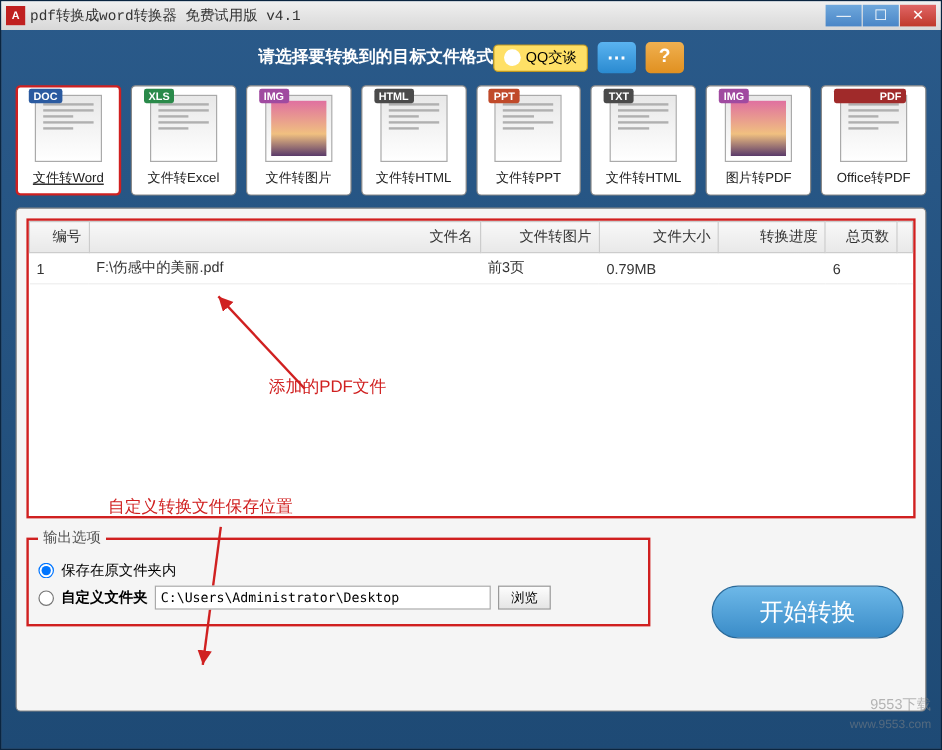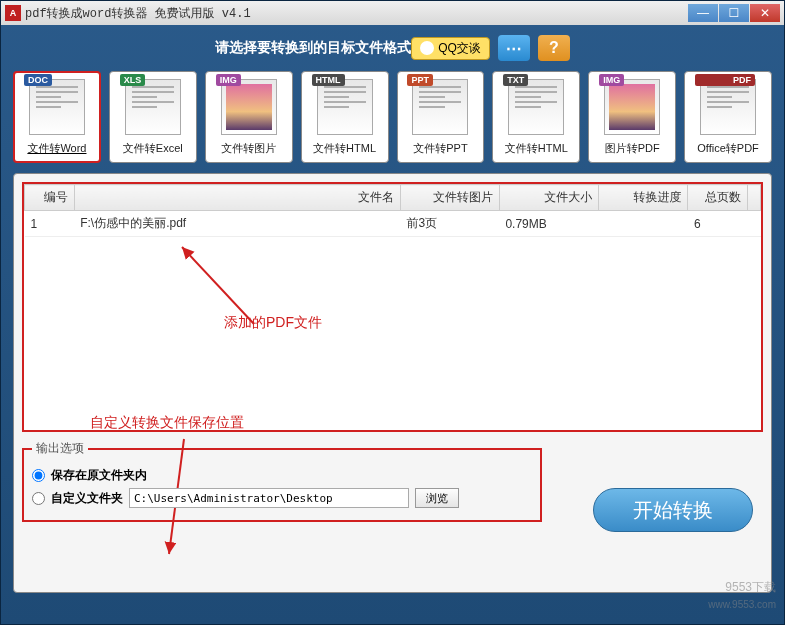--- a/index.html
+++ b/index.html
@@ -265,21 +265,21 @@
           </marker>
         </defs>
       <line x1="20" y1="5" x2="5" y2="120" stroke="#d02020" stroke-width="2" marker-end="url(#ah2)"></line>
     </svg>
 
 
     <fieldset class="output-fieldset">
       <legend>输出选项</legend>
       <div class="radio-row">
         <input type="radio" name="out" checked="" style="">
-        <label style="font-weight:bold;text-align:right;">保存在原文件夹内</label>
+        <label style="font-weight:normal;text-align:right;">保存在原文件夹内</label>
       </div>
       <div class="radio-row">
         <input type="radio" name="out" style="">
         <label style="font-weight:bold;">自定义文件夹</label>
         <input type="text" value="C:\Users\Administrator\Desktop" style="">
         <button class="browse-btn">浏览</button>
       </div>
     </fieldset>
 
     <div class="start-btn">开始转换</div>

